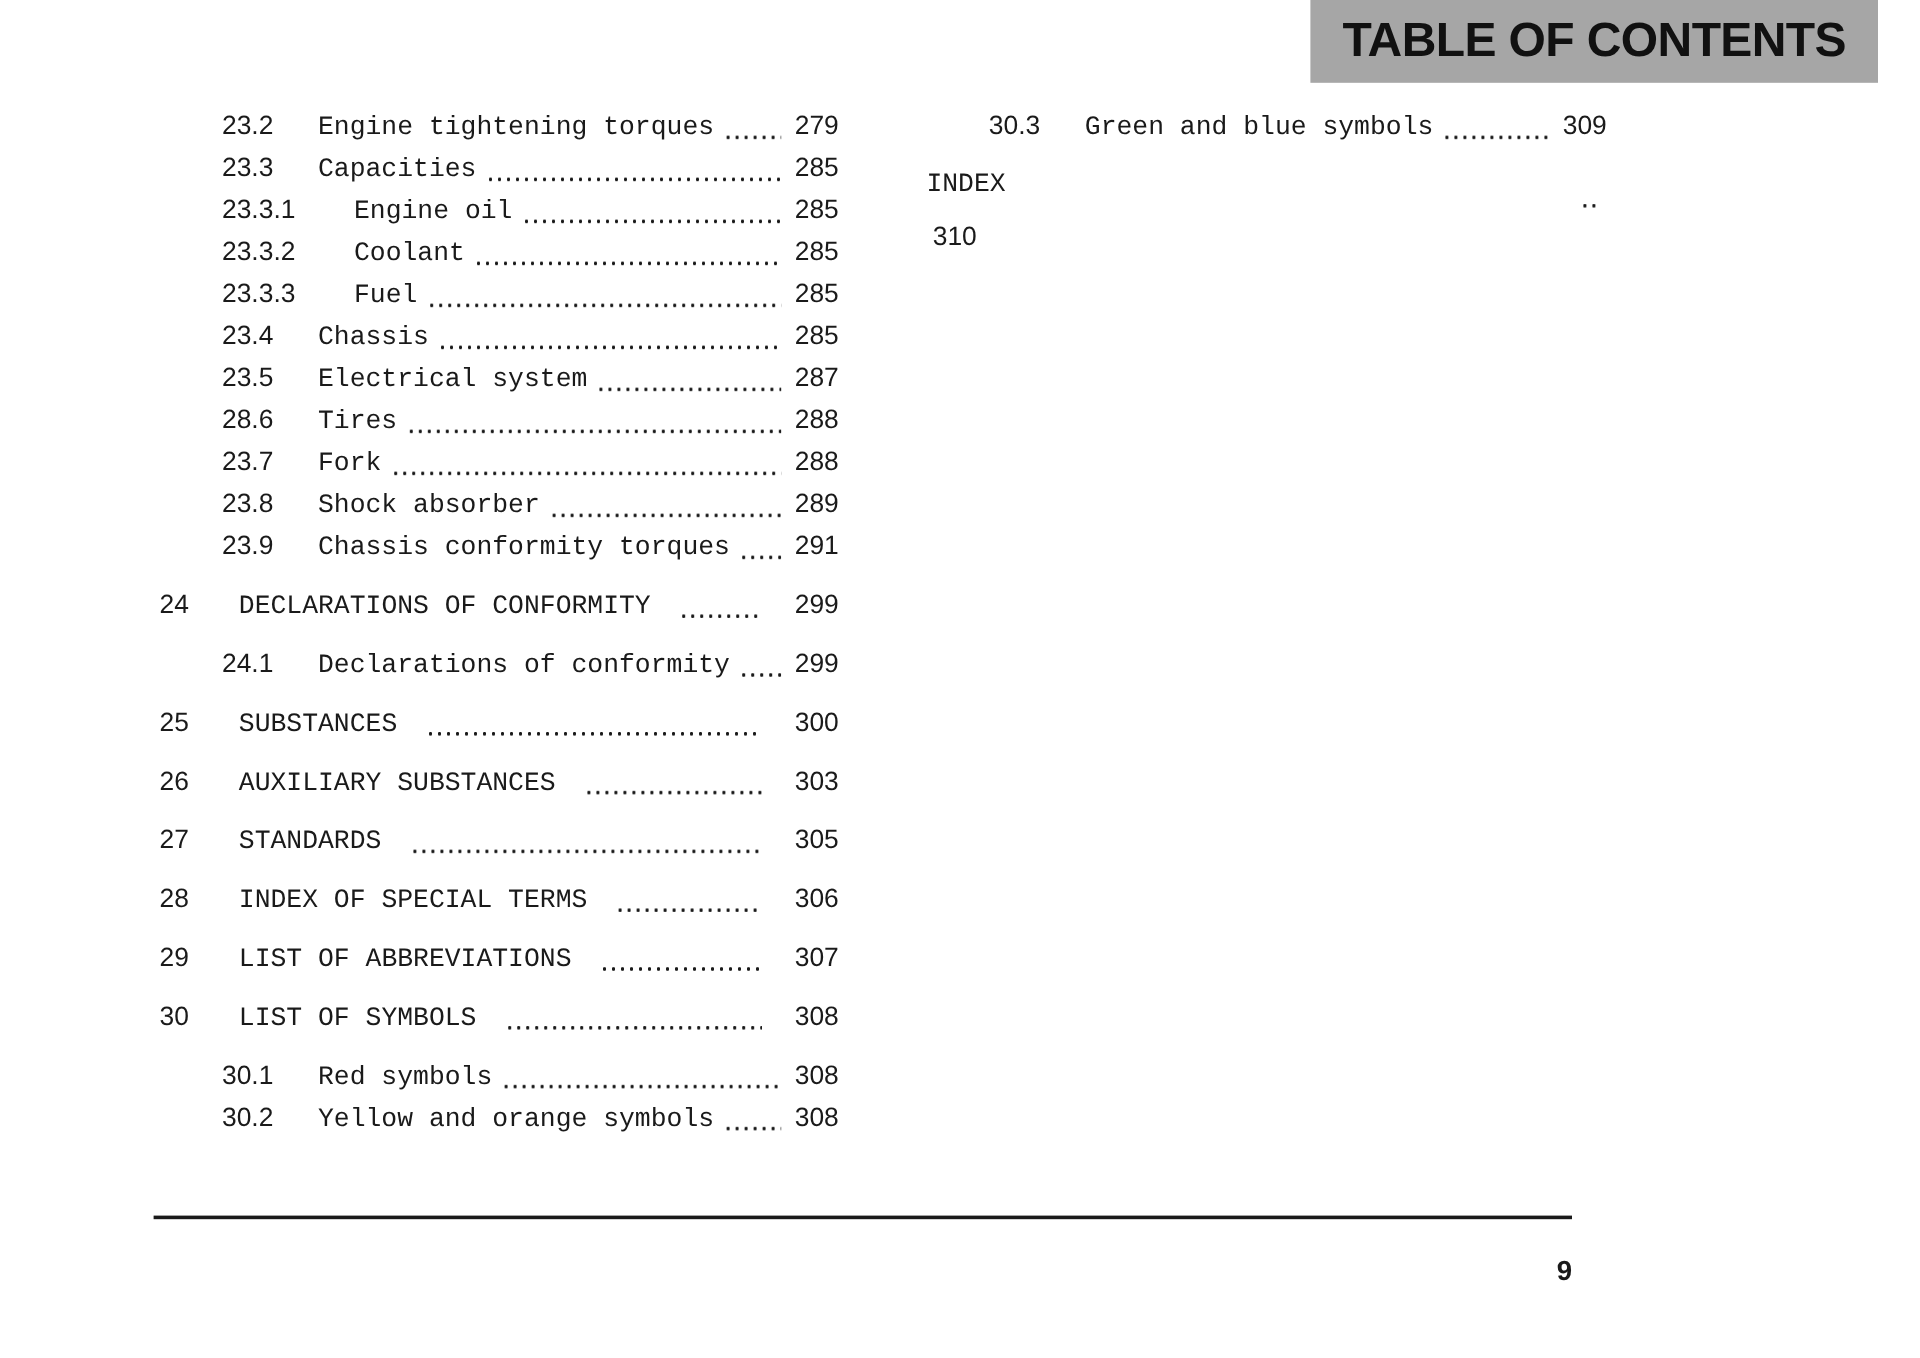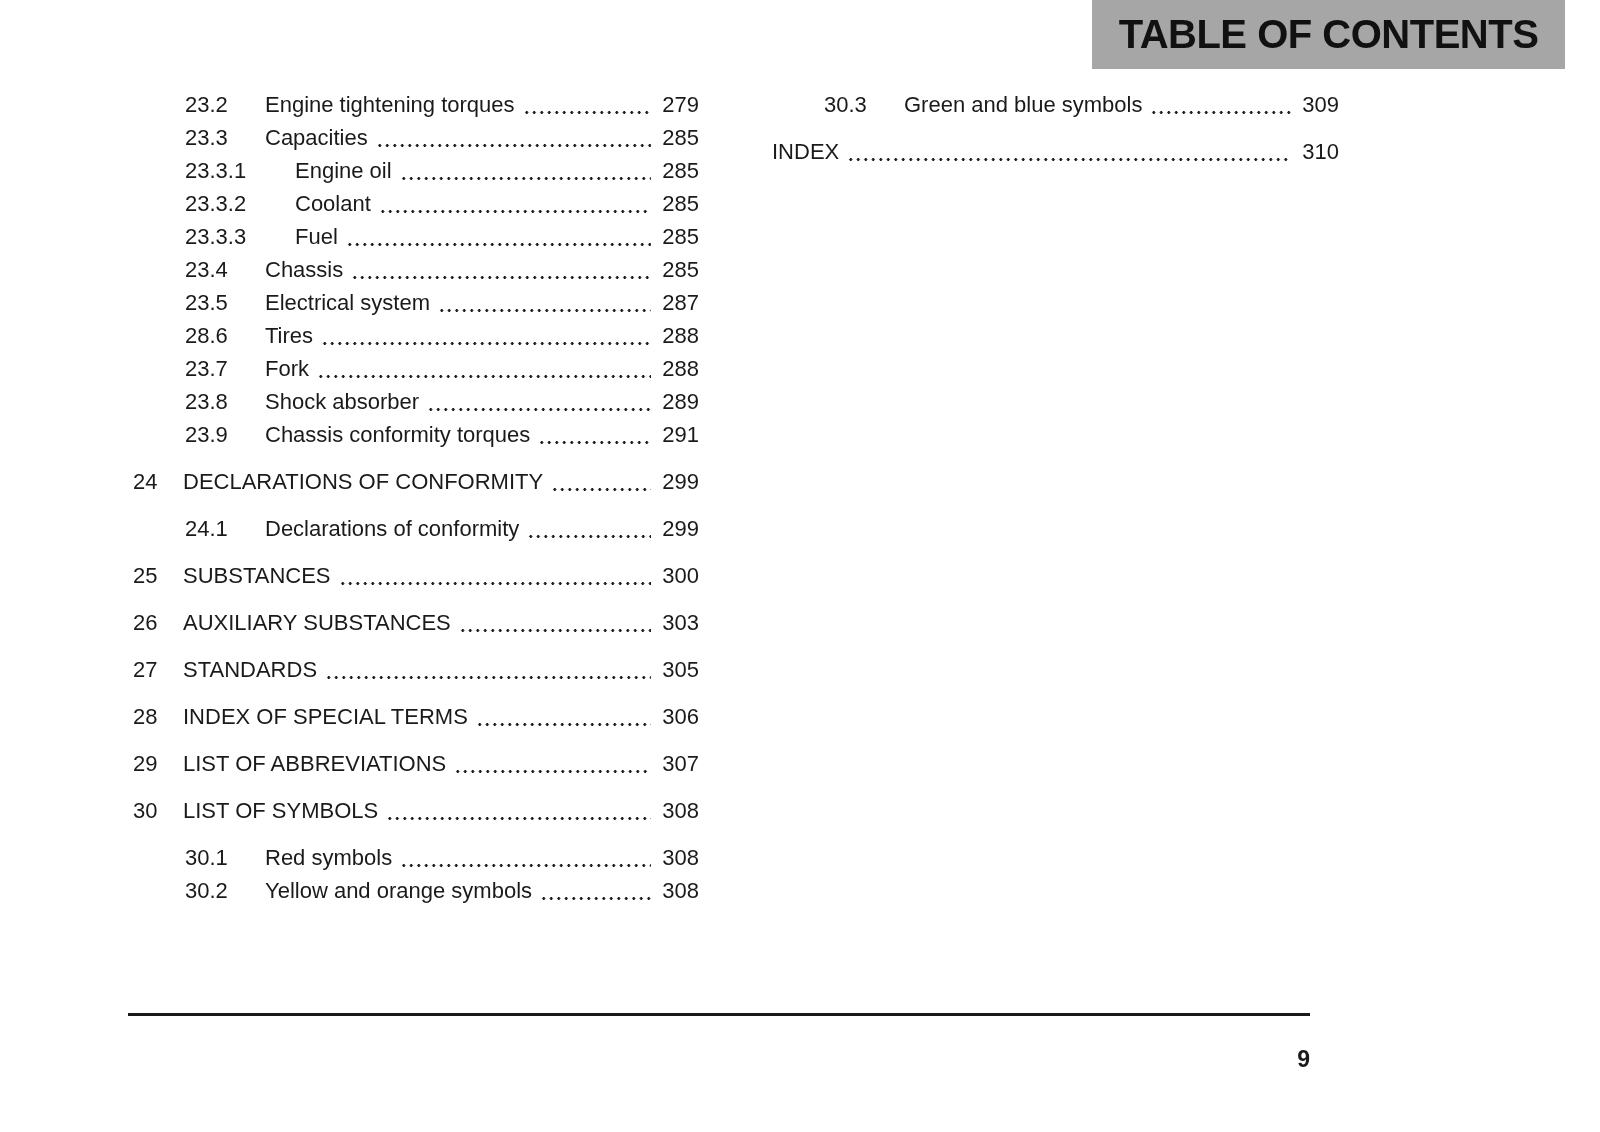--- a/index.html
+++ b/index.html
@@ -42,32 +42,32 @@
   .col-right { left: 740px; width: 567px; margin-left: 32px; }
 
   .toc-row {
     display: flex;
     align-items: baseline;
     font-size: 22px;
     line-height: 33px;
     color: var(--text, #1a1a1a);
   }
   .toc-row .num { flex: none; }
-  .toc-row .title { flex: none; white-space: nowrap; }
-
-  .toc-row.chapter { margin: 14px 0; }
+  .toc-row .title { flex: none; white-space: nowrap; font-family: Liberation Mono, monospace; }
+
+  .toc-row.chapter { margin: 14px 0; gap: 16px; }
   .toc-row.chapter .num { width: 50px; }
 
   .toc-row.sub { padding-left: 52px; }
   .toc-row.sub .num { width: 80px; }
 
   .toc-row.subsub { padding-left: 52px; }
   .toc-row.subsub .num { width: 110px; }
 
-  .toc-row.index { margin: 14px 0; }
+  .toc-row.index { margin: 14px 0; flex-direction: column; }
 
   .toc-row .leader {
     flex: 1 1 auto;
     align-self: flex-end;
     height: 3px;
     margin: 0 6px 7px 8px;
     background-image: radial-gradient(circle, var(--text, #1a1a1a) 1.3px, transparent 1.6px);
     background-size: 7.5px 3px;
     background-position: left center;
     background-repeat: repeat-x;

